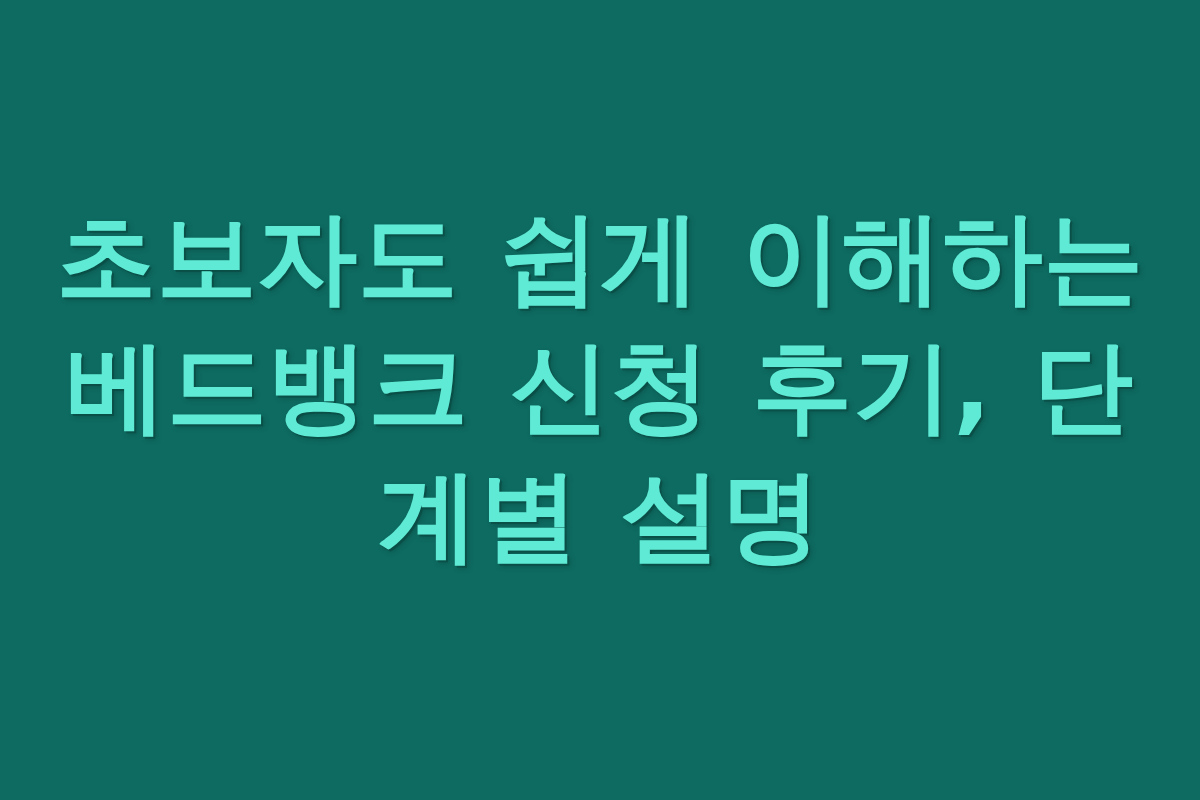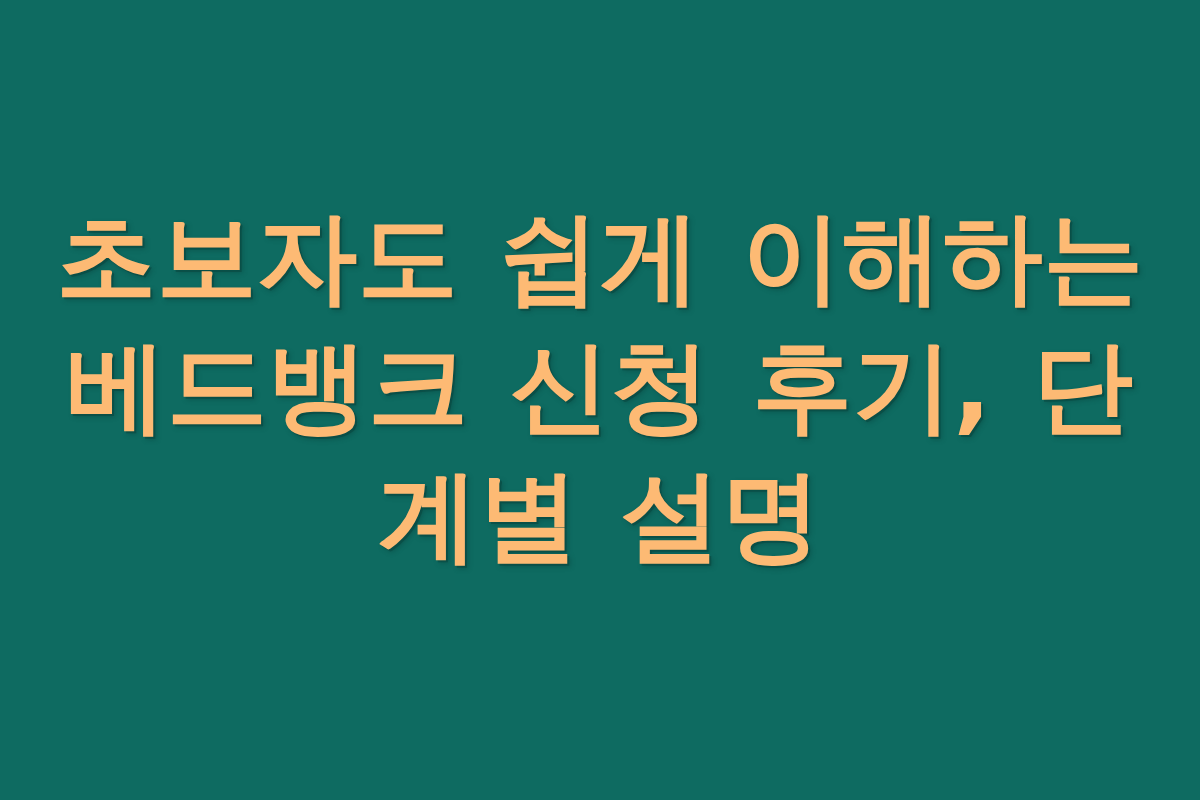--- a/index.html
+++ b/index.html
@@ -55,16 +55,16 @@
        2px 2px 0 rgba(10, 70, 62, 0.55),
        3px 3px 5px rgba(8, 60, 54, 0.40);
   }
 </style>
 </head>
 <body style="background-color: rgb(14, 107, 97);">
 
 <div class="card" style="background-color: rgb(14, 107, 97);">
 
   <div class="headline-block">
-    <h1 class="headline" style="color: #fdba74; font-size: 100px; line-height: 129px;">초보자도 쉽게 이해하는 베드뱅크 신청 후기, 단계별 설명</h1>
+    <h1 class="headline" style="color: #5eead4; font-size: 100px; line-height: 129px;">초보자도 쉽게 이해하는 베드뱅크 신청 후기, 단계별 설명</h1>
   </div>
 
 </div>
 
 </body></html>

